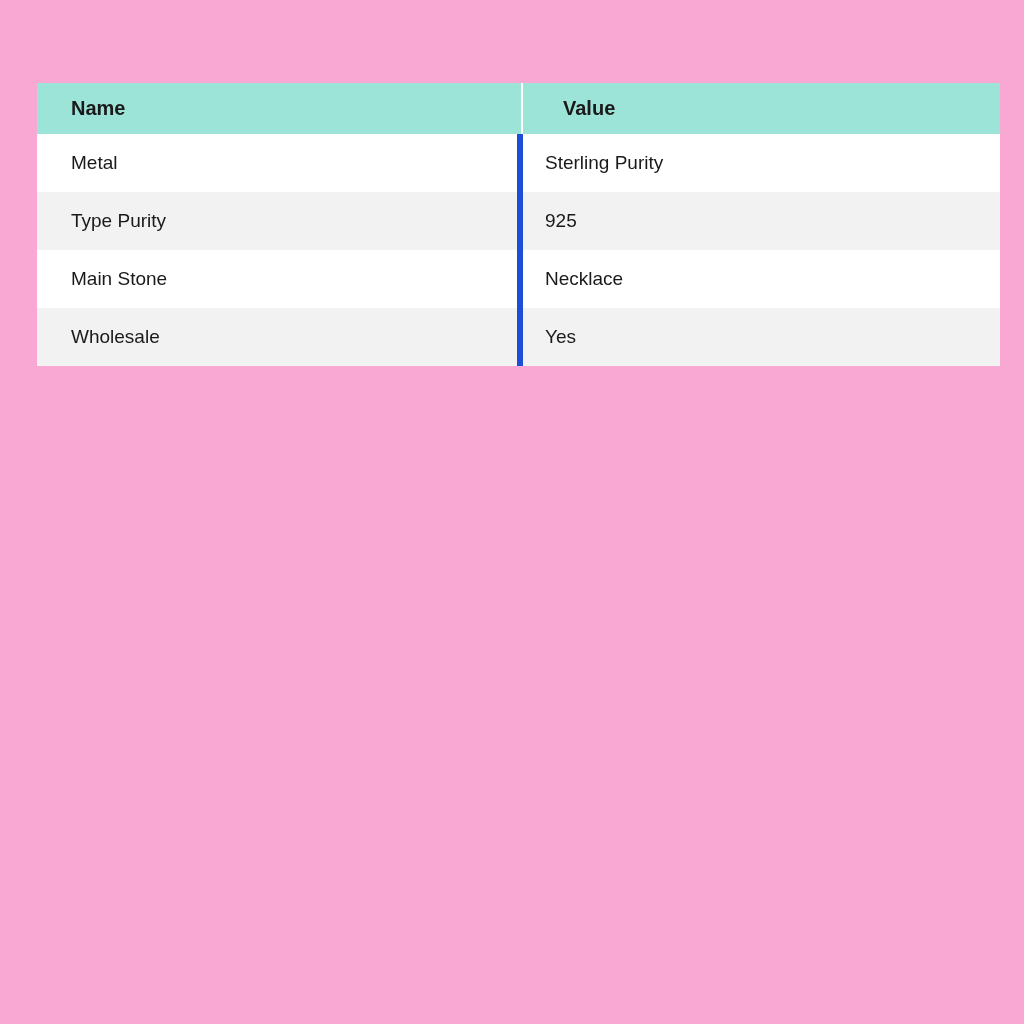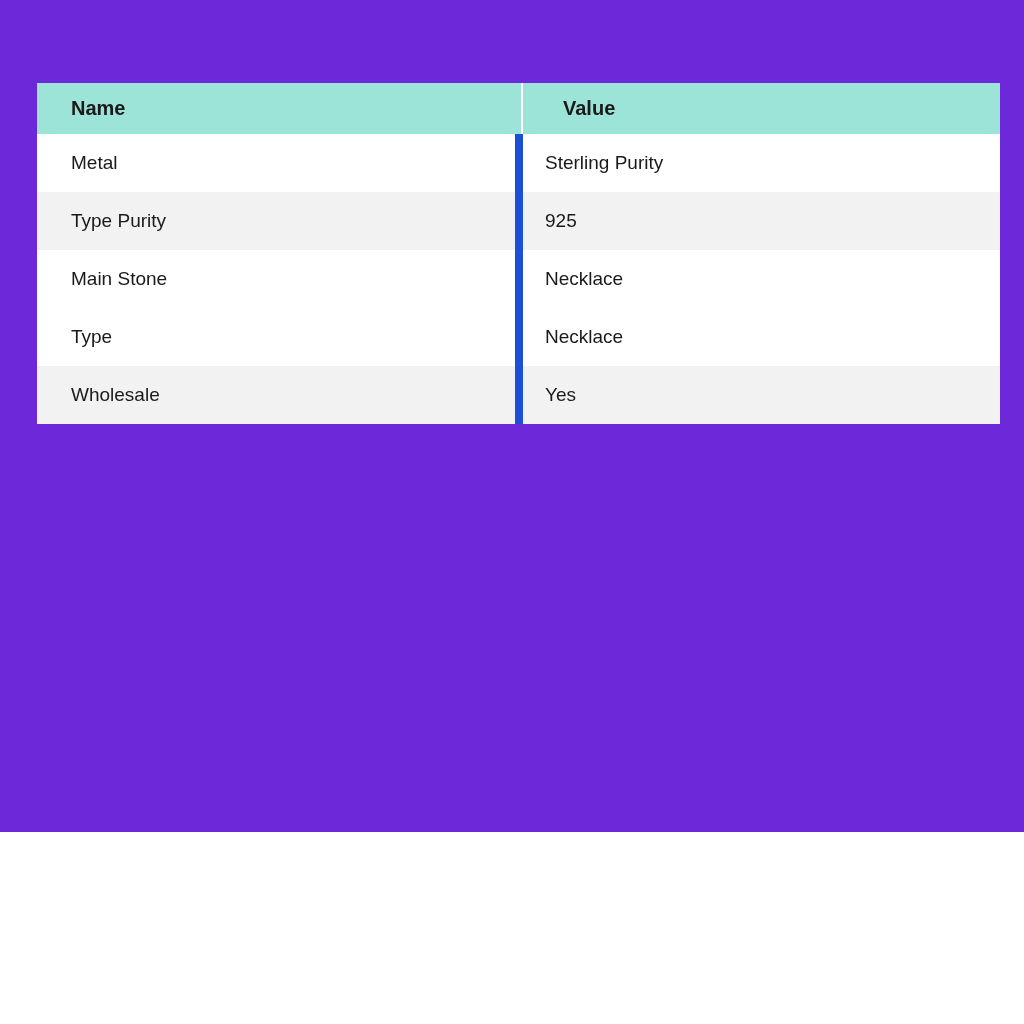--- a/index.html
+++ b/index.html
@@ -6,22 +6,22 @@
   html, body {
     width: 1024px;
     height: 1024px;
     background: #ffffff;
     font-family: "Liberation Sans", "DejaVu Sans", sans-serif;
     color: #1a1a1a;
   }
   .page {
     position: relative;
     width: 1024px;
-    height: 832px;
-    background: #6d28d9;
+    height: 1024px;
+    background: #f9a8d4;
   }
   table.attributes {
     position: absolute;
     left: 37px;
     top: 83px;
     width: 963px;
     border-collapse: separate;
     border-spacing: 0;
     table-layout: fixed;
   }
@@ -43,21 +43,21 @@
     padding-left: 40px;
   }
   table.attributes td {
     font-size: 19px;
     height: 58px;
     vertical-align: middle;
     padding: 0 0 0 34px;
     background: #ffffff;
   }
   table.attributes td:first-child {
-    border-right: 8px solid #1d4ed8;
+    border-right: 6px solid #1d4ed8;
   }
   table.attributes td:last-child {
     padding-left: 22px;
   }
   table.attributes tr.alt td {
     background: #f2f2f2;
   }
 </style>
 </head>
 <body>
@@ -80,23 +80,19 @@
           <td>Sterling Purity</td>
         </tr>
         <tr class="alt">
           <td>Type Purity</td>
           <td>925</td>
         </tr>
         <tr>
           <td>Main Stone</td>
           <td>Necklace</td>
         </tr>
-        <tr>
-          <td>Type</td>
-          <td>Necklace</td>
-        </tr>
         <tr class="alt">
           <td>Wholesale</td>
           <td>Yes</td>
         </tr>
       </tbody>
   </table>
 </div>
 
 </body></html>

